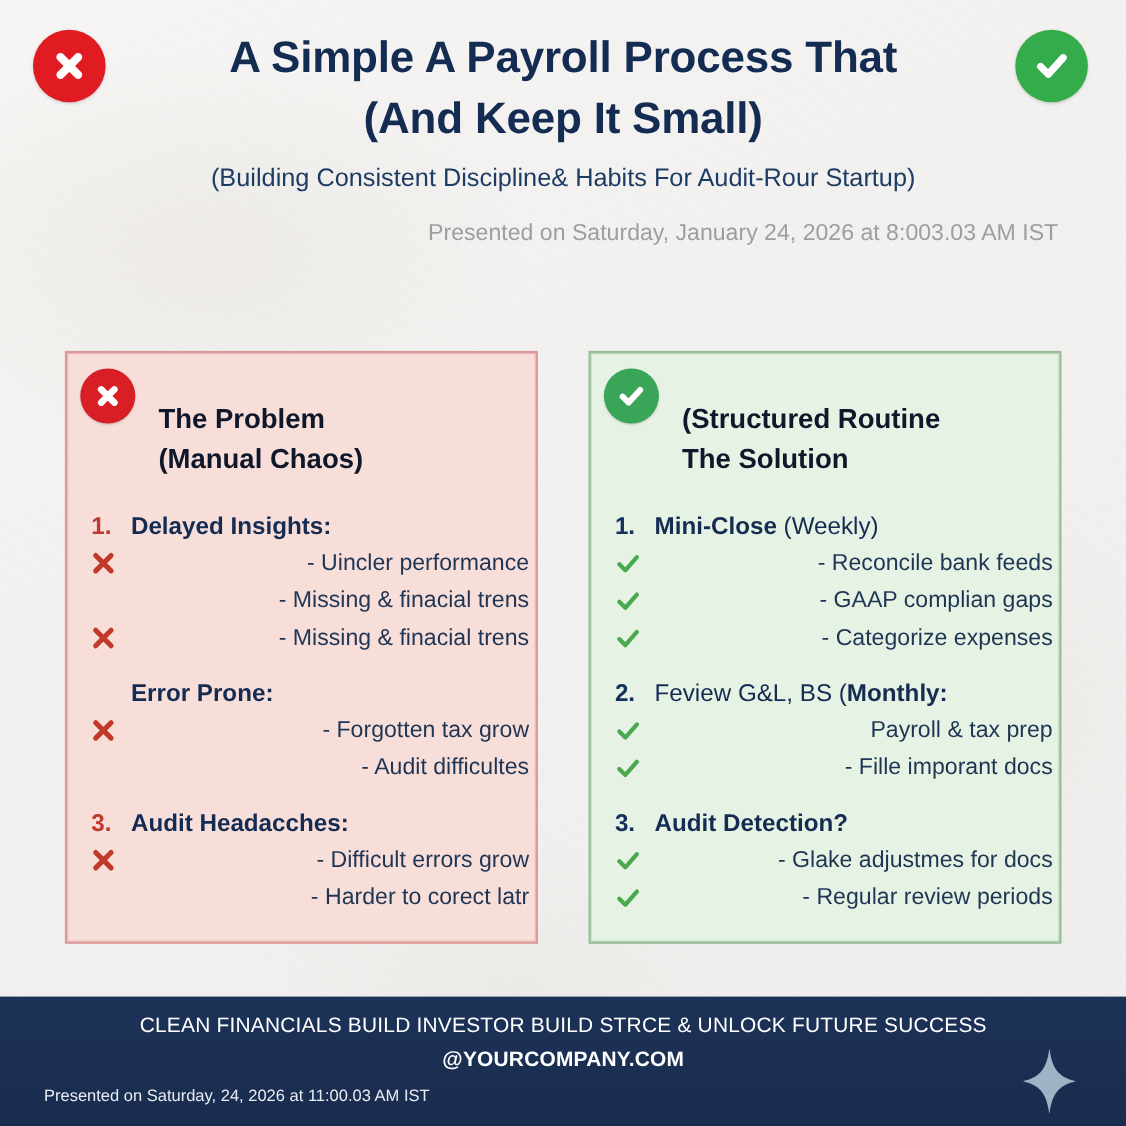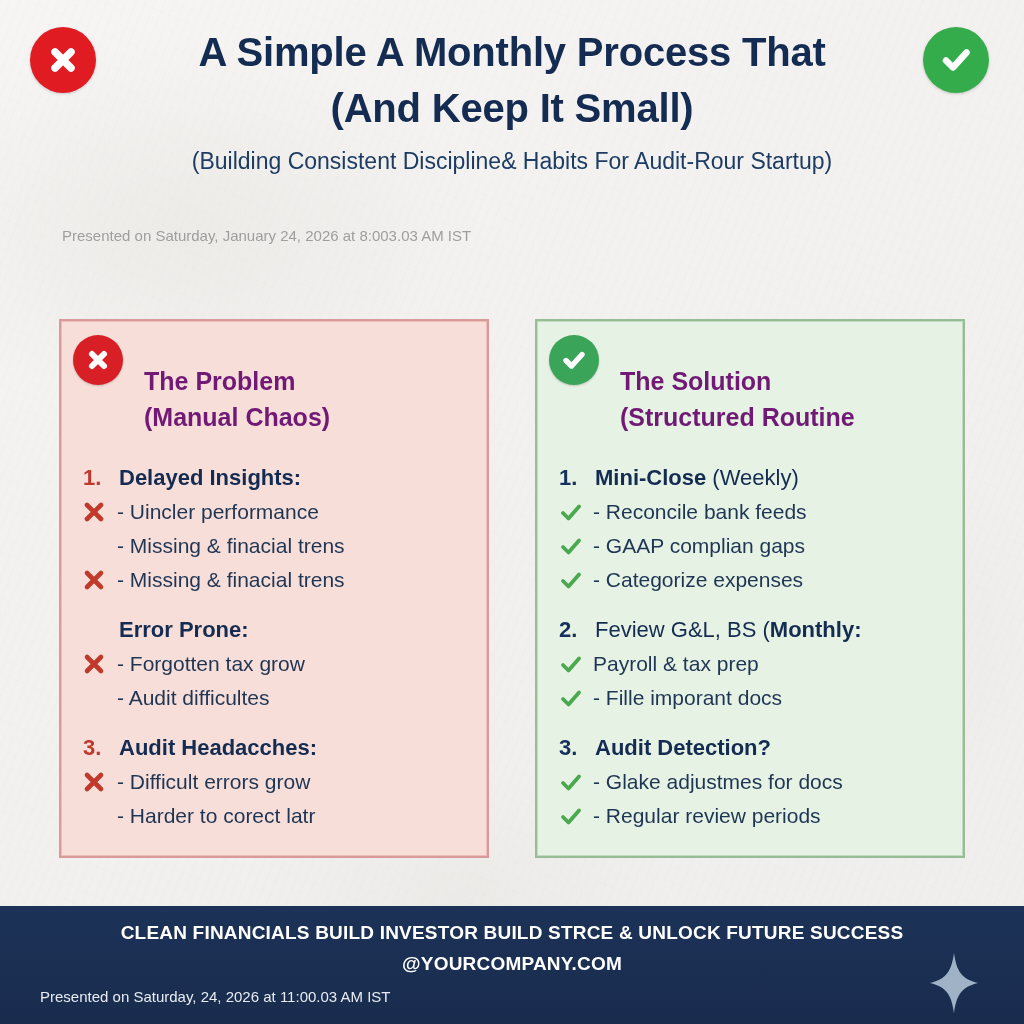--- a/index.html
+++ b/index.html
@@ -83,24 +83,24 @@
     width: 900px;
     text-align: center;
     font-size: 23px;
     color: #1d3c63;
     line-height: 32px;
     white-space: nowrap;
   }
   #header-timestamp {
     position: absolute;
     left: 62px;
-    top: 224px;
+    top: 200px;
     width: 900px;
-    text-align: left;
-    font-size: 15px;
+    text-align: right;
+    font-size: 21px;
     color: #9e9e9e;
     line-height: 24px;
     white-space: nowrap;
   }
 
   
   .card {
     position: absolute;
     top: 319px;
     width: 430px;
@@ -139,21 +139,21 @@
 
   .card-heading {
     position: absolute;
     left: 83px;
     top: 42px;
     width: 330px;
   }
   .card-heading .h-line {
     font-size: 25px;
     font-weight: bold;
-    color: #701a75;
+    color: #0f172a;
     line-height: 36px;
     white-space: nowrap;
   }
 
   .card-body {
     position: absolute;
     left: 20px;
     top: 140px;
     width: 400px;
   }
@@ -185,20 +185,21 @@
     white-space: nowrap;
   }
   .group-label b { font-weight: bold; }
   .group-label .plain { font-weight: normal; margin-top: 38px; }
 
   .bullet {
     display: flex;
     align-items: center;
     height: 34px;
     padding-left: 2px;
+    justify-content: space-between;
   }
   .bullet-mark {
     width: 34px;
     flex: 0 0 34px;
     display: flex;
     align-items: center;
     justify-content: flex-start;
     height: 34px;
   }
   .bullet-text {
@@ -219,21 +220,21 @@
     overflow: hidden;
   }
   #footer-cta {
     position: absolute;
     left: 40px;
     top: 13px;
     width: 944px;
     text-align: center;
     color: #ffffff;
     font-size: 19px;
-    font-weight: bold;
+    font-weight: normal;
     letter-spacing: 0.2px;
     line-height: 28px;
     white-space: nowrap;
   }
   #footer-handle {
     position: absolute;
     left: 40px;
     top: 44px;
     width: 944px;
     text-align: center;
@@ -277,21 +278,21 @@
       </svg>
     </div>
 
     <div class="corner-badge" id="badge-check-top">
       <svg class="glyph-check" width="38" height="38" viewBox="0 0 38 38" aria-hidden="true">
         <path d="M9 19.5 L16 26.5 L29.5 11.5" stroke="#ffffff" stroke-width="6.5" fill="none" stroke-linecap="round" stroke-linejoin="round"></path>
       </svg>
     </div>
 
     <div id="title-block">
-      <div class="title-line">A Simple A Monthly Process That</div>
+      <div class="title-line">A Simple A Payroll Process That</div>
       <div class="title-line">(And Keep It Small)</div>
     </div>
 
     <div id="subtitle">(Building Consistent Discipline&amp; Habits For Audit-Rour Startup)</div>
     <div id="header-timestamp">Presented on Saturday, January 24, 2026 at 8:003.03 AM IST</div>
   </div>
 
   <div class="card" id="card-problem">
     <div class="card-badge" id="card-badge-x">
       <svg width="28" height="28" viewBox="0 0 28 28" aria-hidden="true">
@@ -375,22 +376,22 @@
   </div>
 
   <div class="card" id="card-solution">
     <div class="card-badge" id="card-badge-check">
       <svg width="30" height="30" viewBox="0 0 30 30" aria-hidden="true">
         <path d="M7 15.5 L12.5 21 L23 9.5" stroke="#ffffff" stroke-width="5.4" fill="none" stroke-linecap="round" stroke-linejoin="round"></path>
       </svg>
     </div>
 
     <div class="card-heading">
+      <div class="h-line">(Structured Routine</div>
       <div class="h-line">The Solution</div>
-      <div class="h-line">(Structured Routine</div>
     </div>
 
     <div class="card-body">
 
       <div class="group">
         <div class="group-title">
           <span class="group-num">1.</span>
           <span class="group-label"><b>Mini-Close</b><span class="plain"> (Weekly)</span></span>
         </div>
         <div class="bullet">

